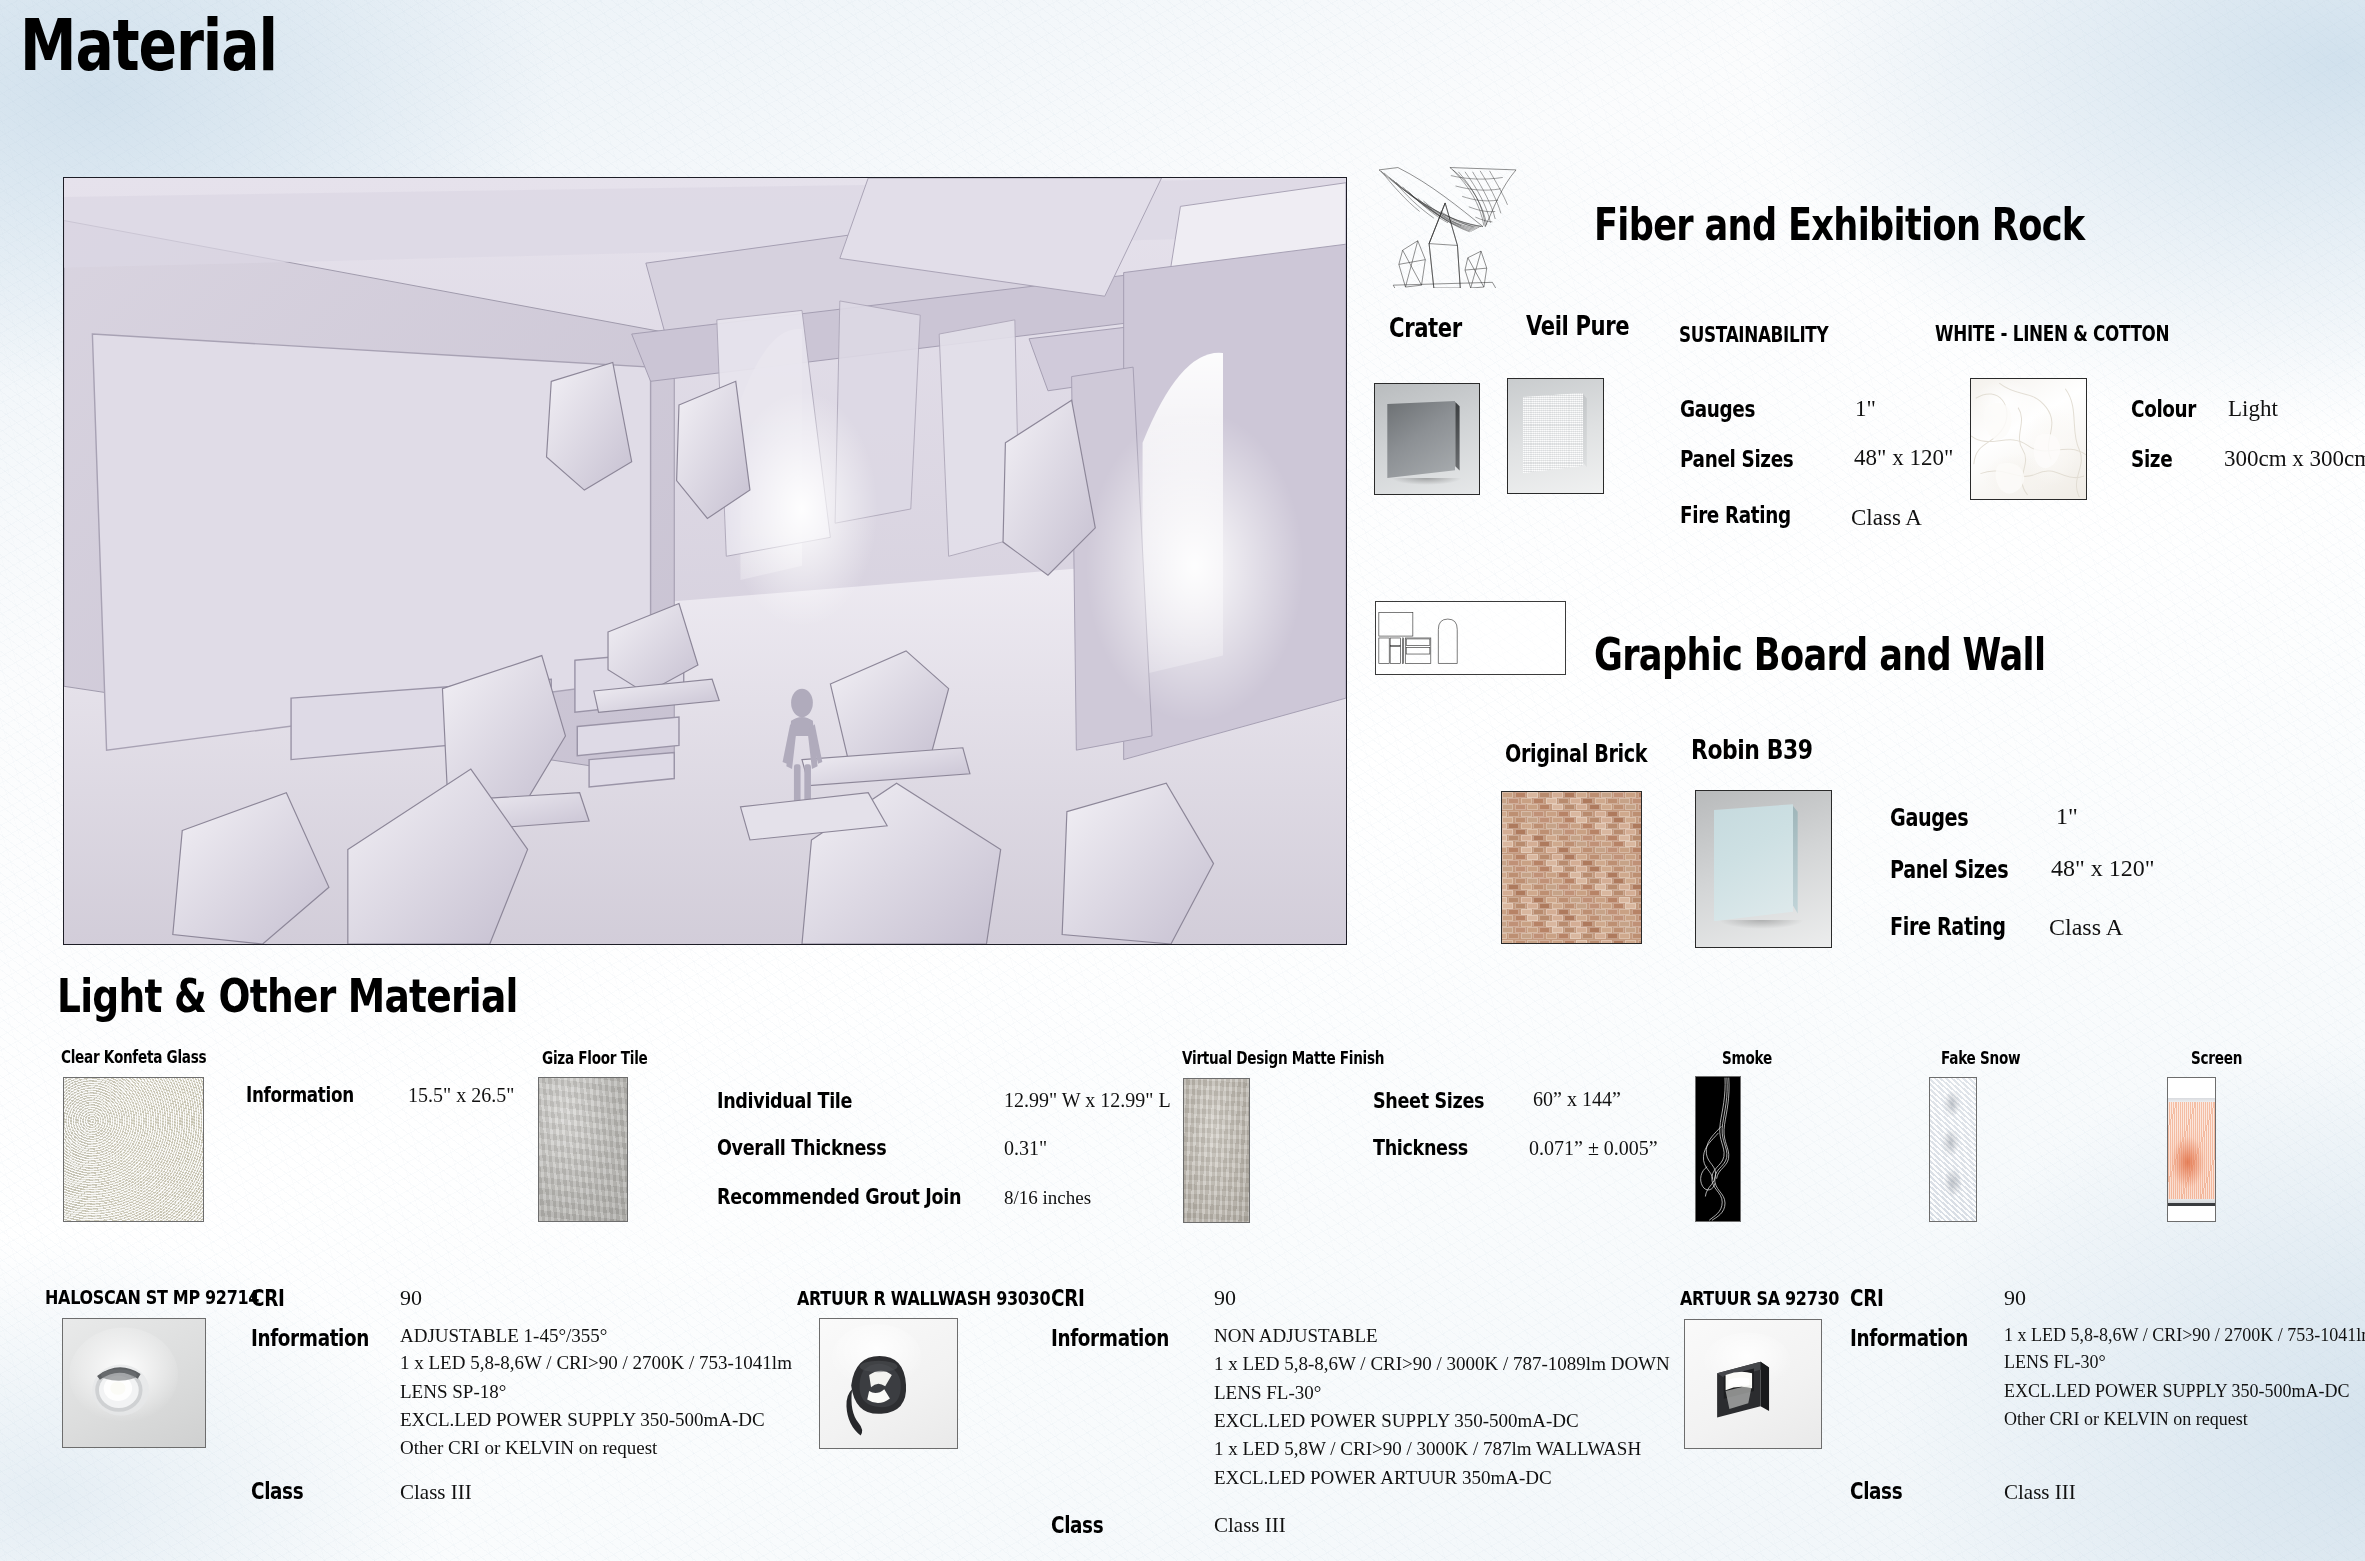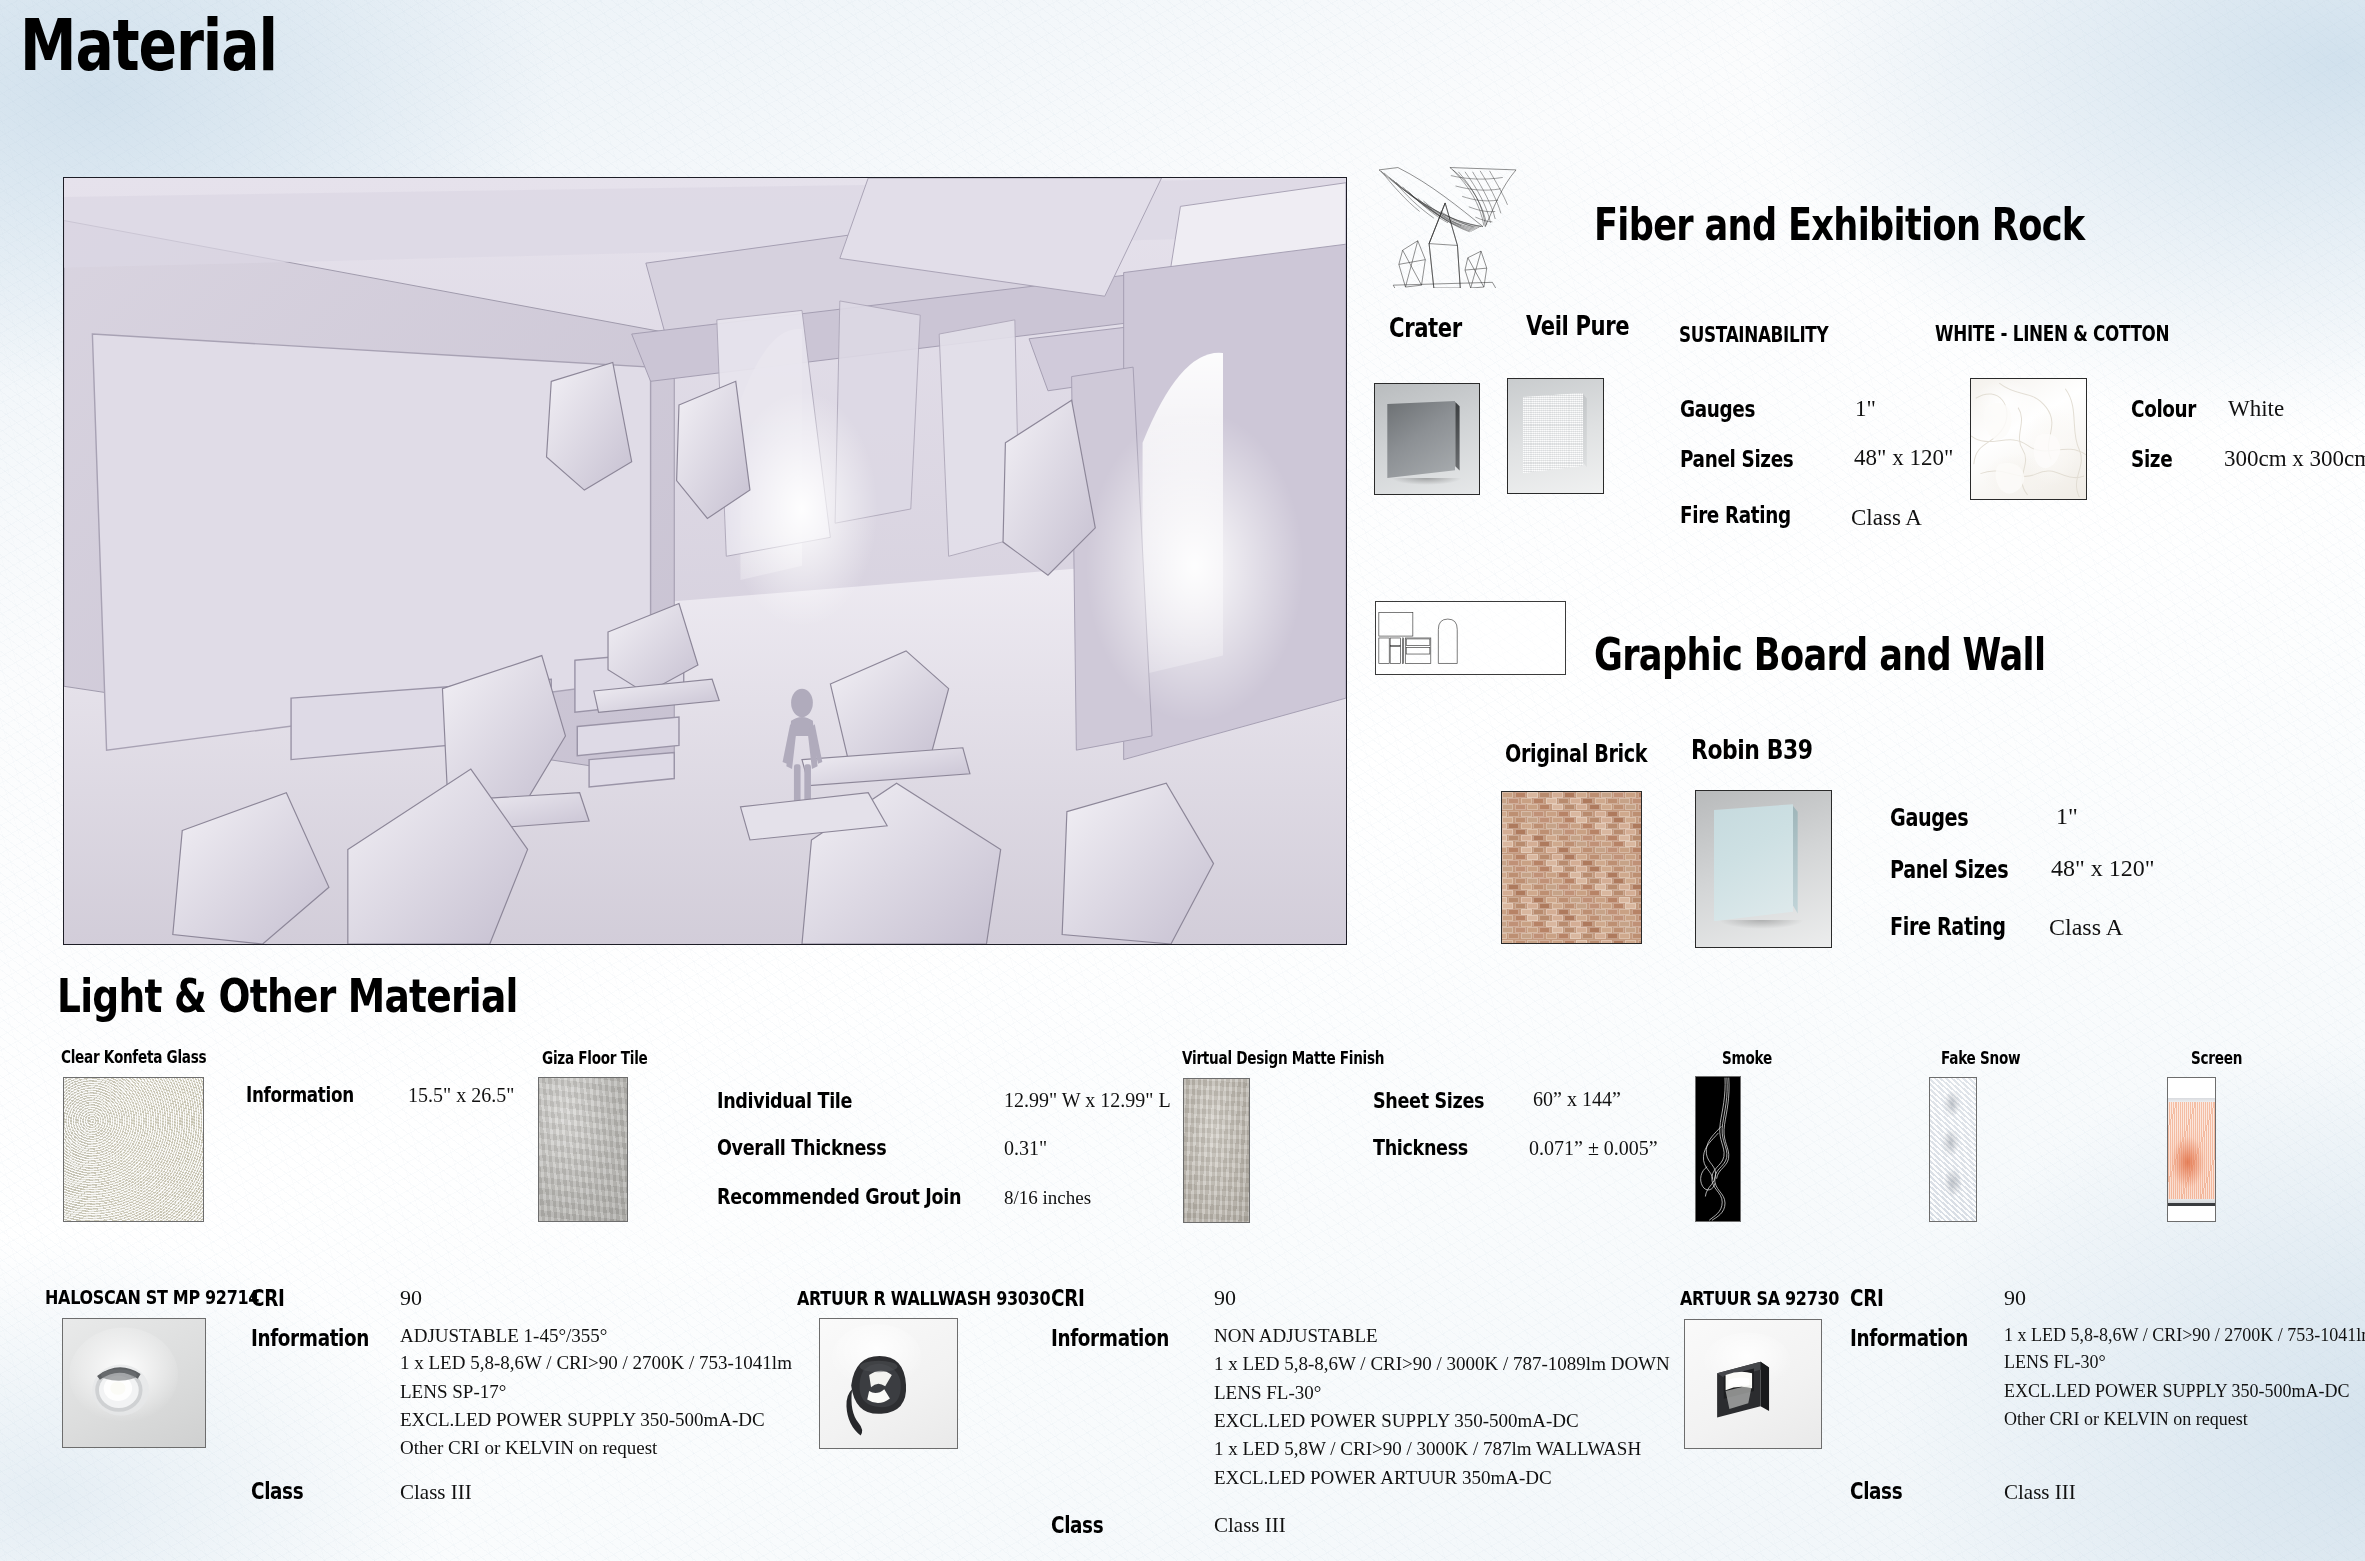--- a/index.html
+++ b/index.html
@@ -313,21 +313,21 @@
       </g>
       <g fill="#fdfcfa" opacity=".85">
         <path d="M30,60 C70,30 100,70 80,110 C62,146 22,130 30,60 Z"></path>
         <path d="M140,120 C185,100 205,150 175,180 C145,208 120,160 140,120 Z"></path>
         <path d="M60,180 C110,165 130,215 95,238 C62,258 40,200 60,180 Z"></path>
       </g>
     </svg>
   </div>
 
   <div class="abs hdr" style="left:2131px;top:396px;font-size:23px;">Colour</div>
-  <div class="abs serif" style="left:2228px;top:396px;font-size:23px;">White</div>
+  <div class="abs serif" style="left:2228px;top:396px;font-size:23px;">Light</div>
 
   <div class="abs hdr" style="left:2131px;top:446px;font-size:23px;">Size</div>
   <div class="abs serif" style="left:2224px;top:446px;font-size:23px;">300cm x 300cm</div>
 
   <div class="abs" style="left:1375px;top:601px;width:189px;height:72px;border:0.7px solid #3a3a3a;background:rgba(255,255,255,.55);">
     <svg width="188" height="71" viewBox="0 0 398 150">
       <g fill="none" stroke="#3a3a3a" stroke-width="1.4">
         <rect x="6" y="22" width="72" height="50"></rect>
         <rect x="6" y="76" width="22" height="54"></rect>
         <rect x="30" y="76" width="22" height="54"></rect>
@@ -804,21 +804,21 @@
       <ellipse cx="118" cy="118" rx="38" ry="12" fill="#6e7174" opacity=".6"></ellipse>
     </svg>
   </div>
 
   <div class="abs hdr" style="left:251px;top:1285px;font-size:23px;">CRI</div>
   <div class="abs serif" style="left:400px;top:1285px;font-size:22px;">90</div>
 
   <div class="abs hdr" style="left:251px;top:1325px;font-size:23px;">Information</div>
   <div class="abs serif" style="left:400px;top:1325px;font-size:19px;">ADJUSTABLE 1-45°/355°</div>
   <div class="abs serif" style="left:400px;top:1352px;font-size:19px;">1 x LED 5,8-8,6W / CRI&gt;90 / 2700K / 753-1041lm</div>
-  <div class="abs serif" style="left:400px;top:1381px;font-size:19px;">LENS SP-17°</div>
+  <div class="abs serif" style="left:400px;top:1381px;font-size:19px;">LENS SP-18°</div>
   <div class="abs serif" style="left:400px;top:1409px;font-size:19px;">EXCL.LED POWER SUPPLY 350-500mA-DC</div>
   <div class="abs serif" style="left:400px;top:1437px;font-size:19px;">Other CRI or KELVIN on request</div>
 
   <div class="abs hdr" style="left:251px;top:1478px;font-size:23px;">Class</div>
   <div class="abs serif" style="left:400px;top:1480px;font-size:21px;">Class III</div>
 
   <div class="abs hdr" style="left:797px;top:1286px;font-size:20px;">ARTUUR R WALLWASH 93030</div>
   <div class="sw sw-thin" style="left:819px;top:1318px;width:137px;height:129px;">
     <div class="lampbg-w"></div>
     <svg width="137" height="129" viewBox="0 0 290 272" style="position:absolute;inset:0;">

